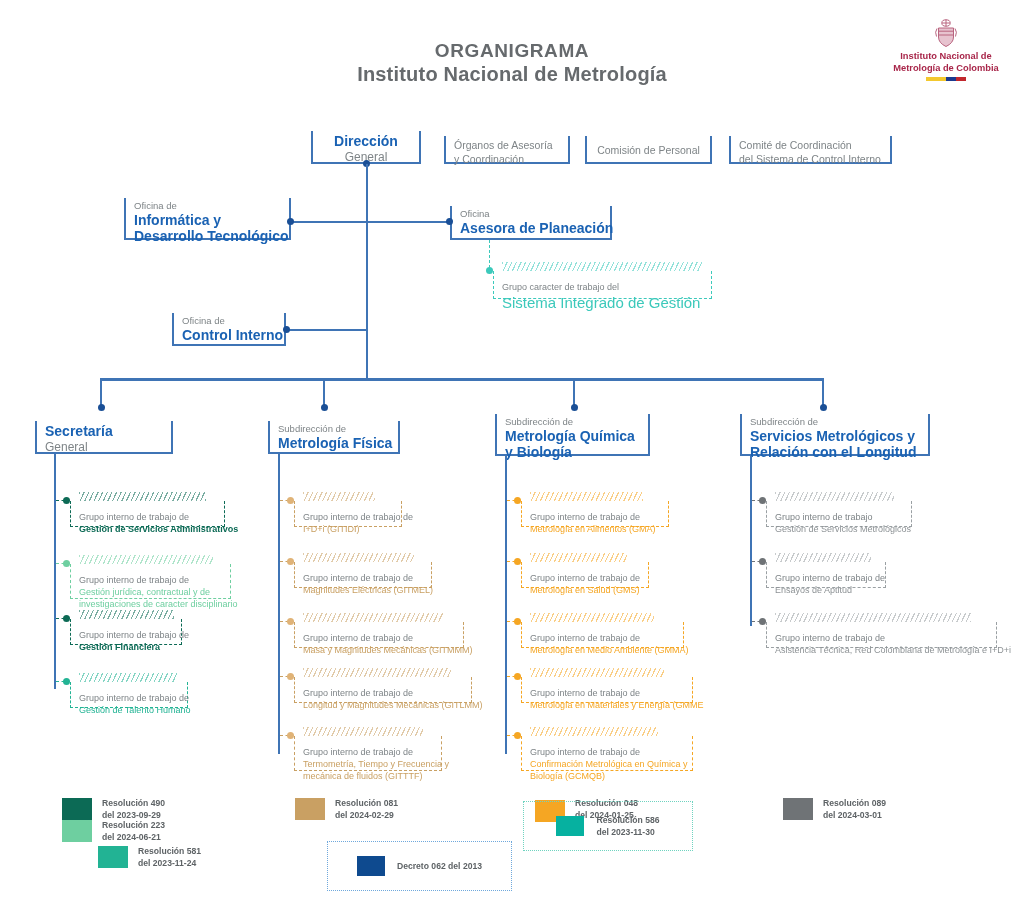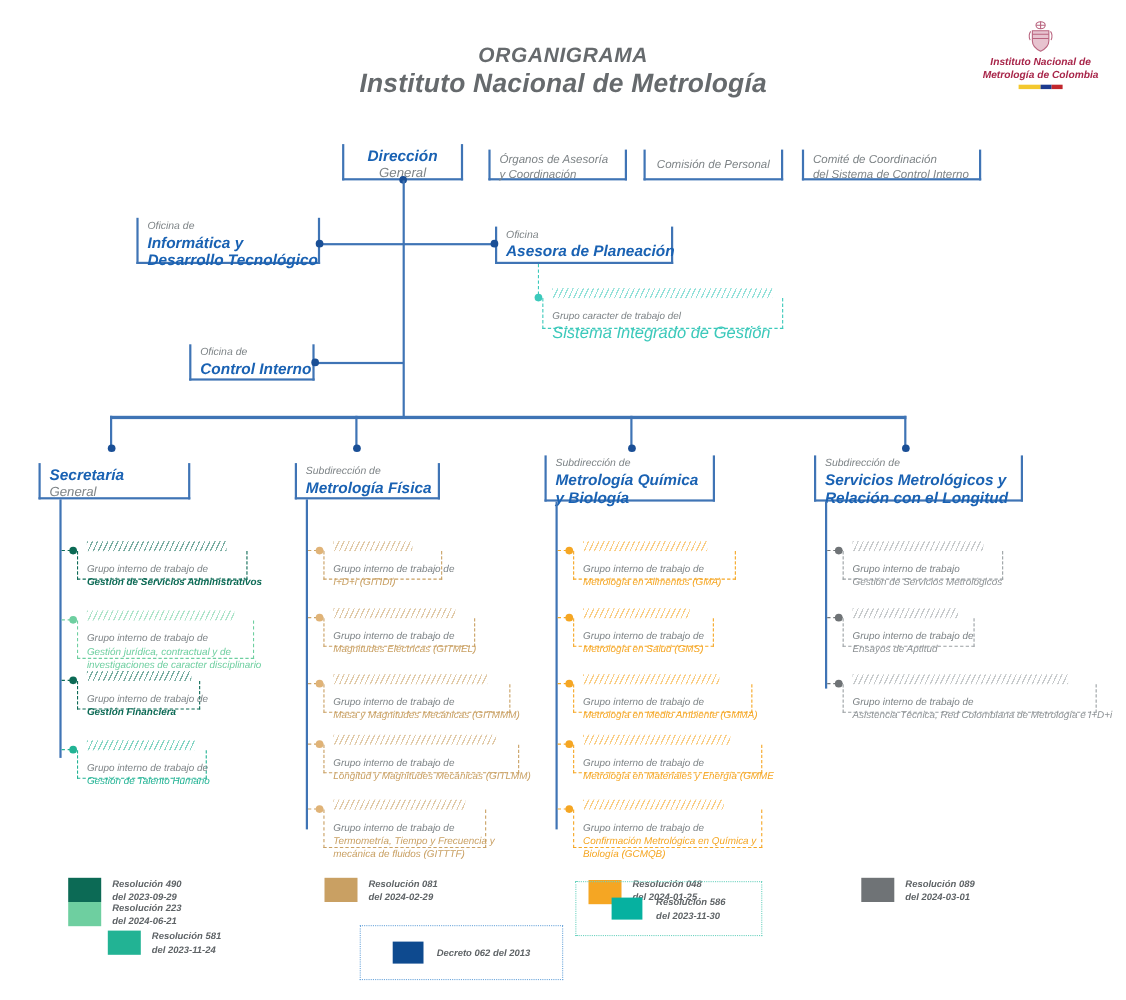--- a/index.html
+++ b/index.html
@@ -2,26 +2,26 @@
 <html><head>
 <meta charset="utf-8">
 <style>
   * { box-sizing: border-box; margin: 0; padding: 0; }
   html, body {
     width: 1024px; height: 909px;
     background: #ffffff;
     font-family: "Liberation Sans", sans-serif;
     overflow: hidden;
   }
-  #stage { position: relative; width: 1024px; height: 801px; font-style: italic; }
+  #stage { position: relative; width: 1024px; height: 801px; }
 
   
   .title-block { position: absolute; left: 0; top: 40px; width: 1024px; text-align: center; }
   .title-line1 { font-size: 19px; font-weight: bold; color: #666a6d; letter-spacing: .6px; }
-  .title-line2 { font-size: 24px; font-weight: bold; color: #666a6d; letter-spacing: .2px; margin-top: 1px; }
+  .title-line2 { font-size: 20px; font-weight: bold; color: #666a6d; letter-spacing: .2px; margin-top: 1px; }
 
   .logo { position: absolute; right: 14px; top: 18px; width: 128px; text-align: center; }
   .logo-crest { display:block; margin: 0 auto 3px; }
   .logo-text { font-size: 9.3px; font-weight: bold; color: #a8264a; line-height: 1.25; }
   .logo-flag { margin: 3px auto 0; width: 40px; height: 4px; display:flex; }
   .logo-flag i { display:block; height:100%; }
   .logo-flag i:nth-child(1){ width:50%; background:#f3c82e; }
   .logo-flag i:nth-child(2){ width:25%; background:#1b3a8f; }
   .logo-flag i:nth-child(3){ width:25%; background:#c1272d; }
 

